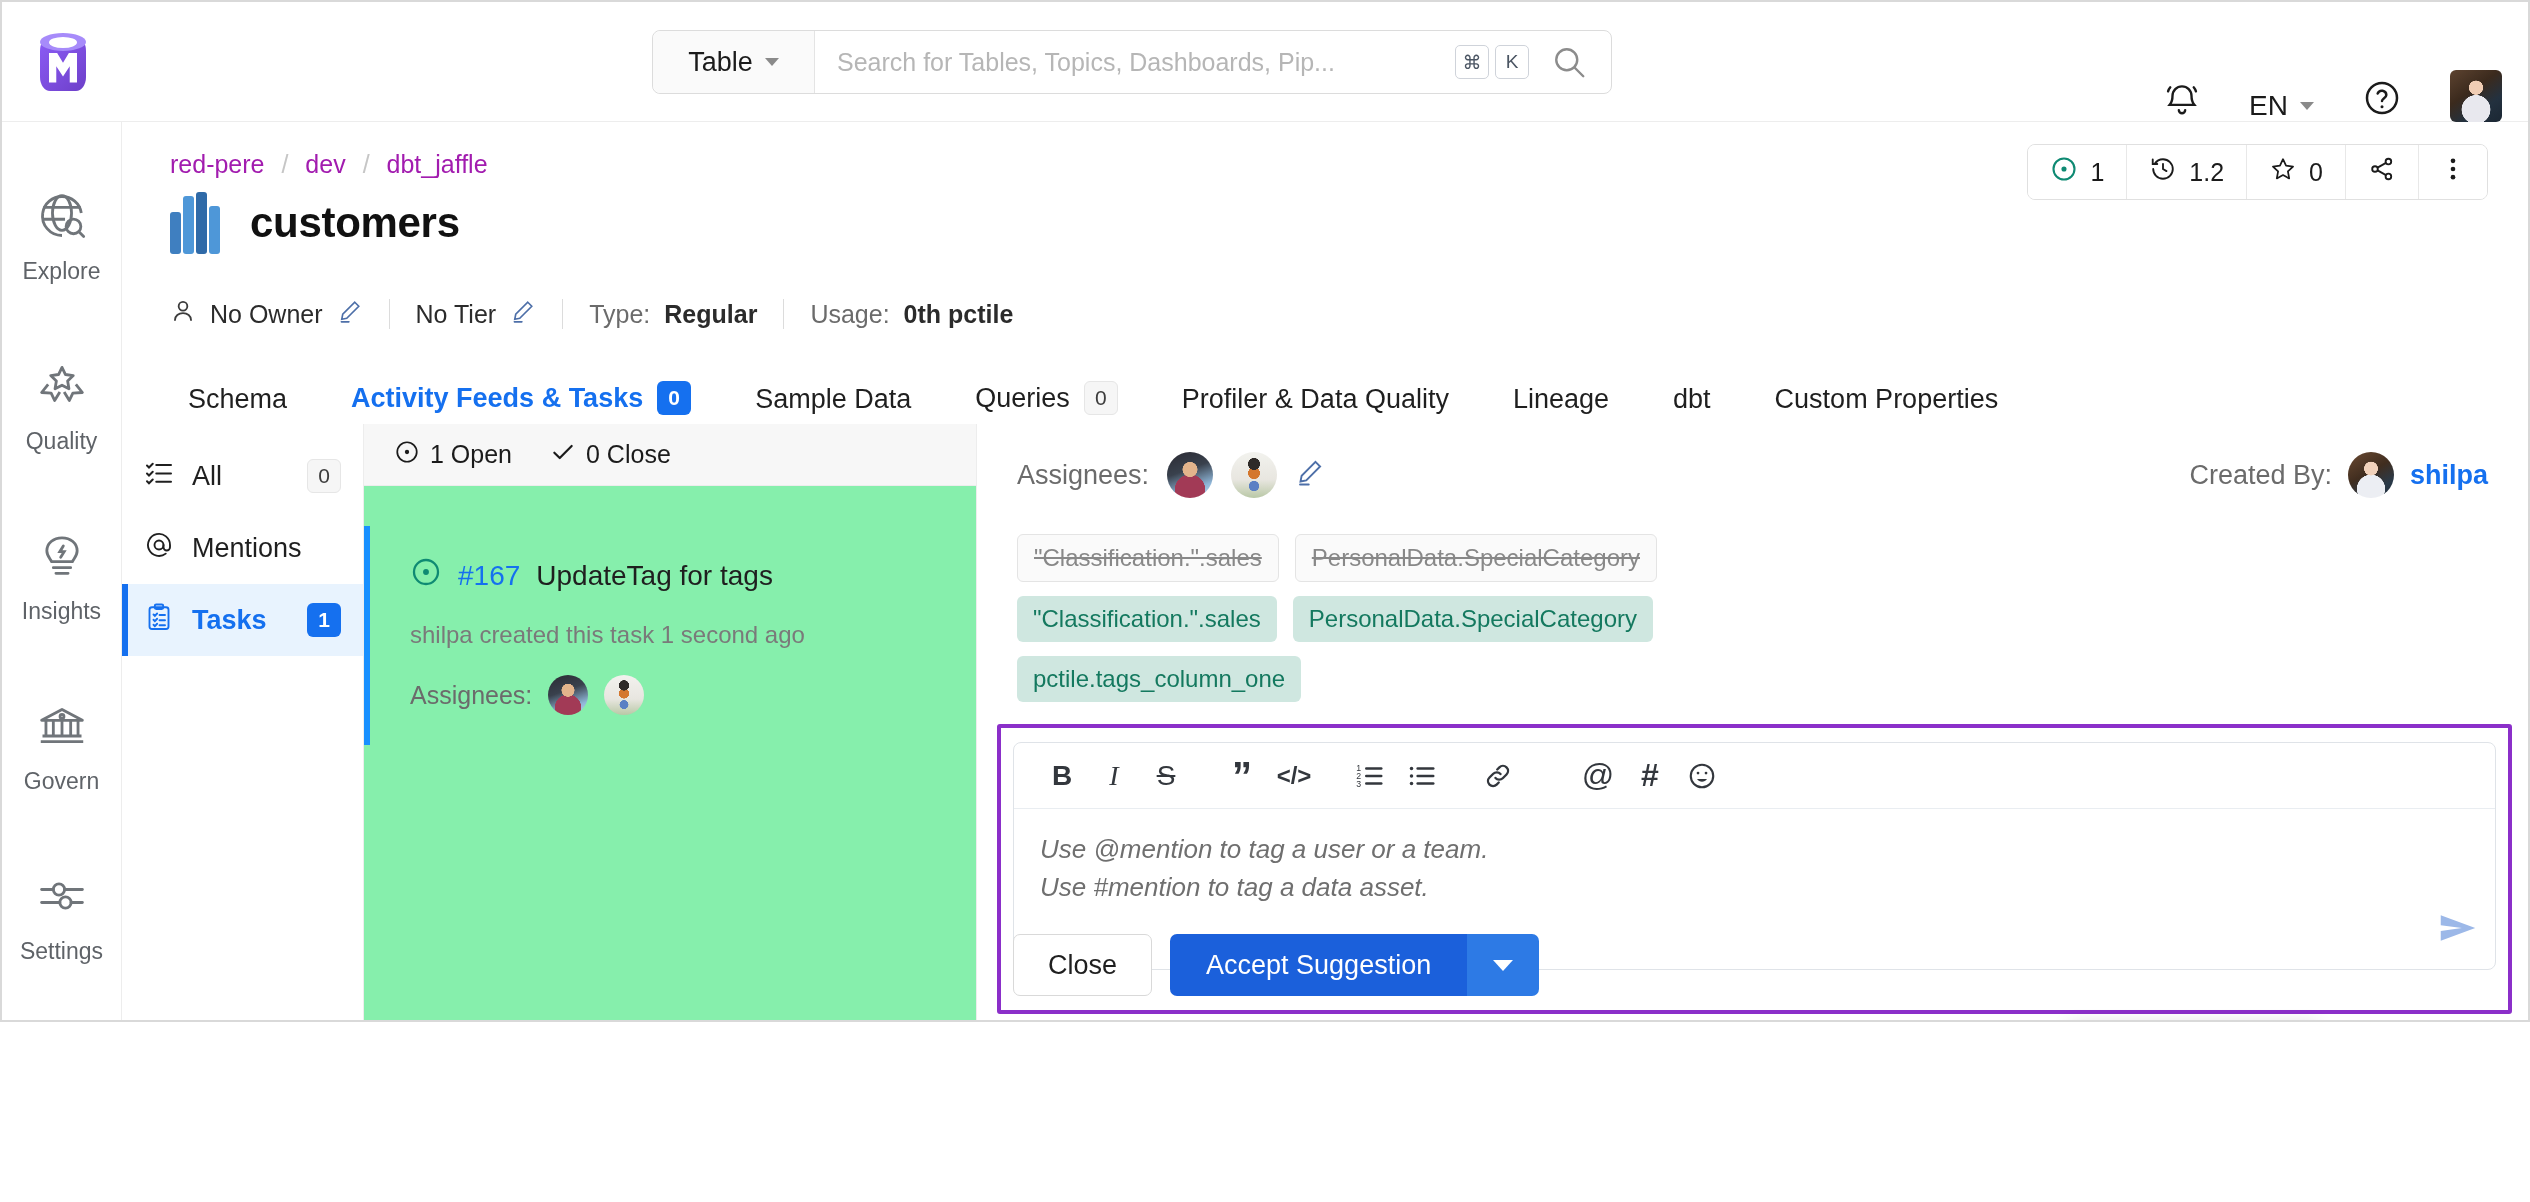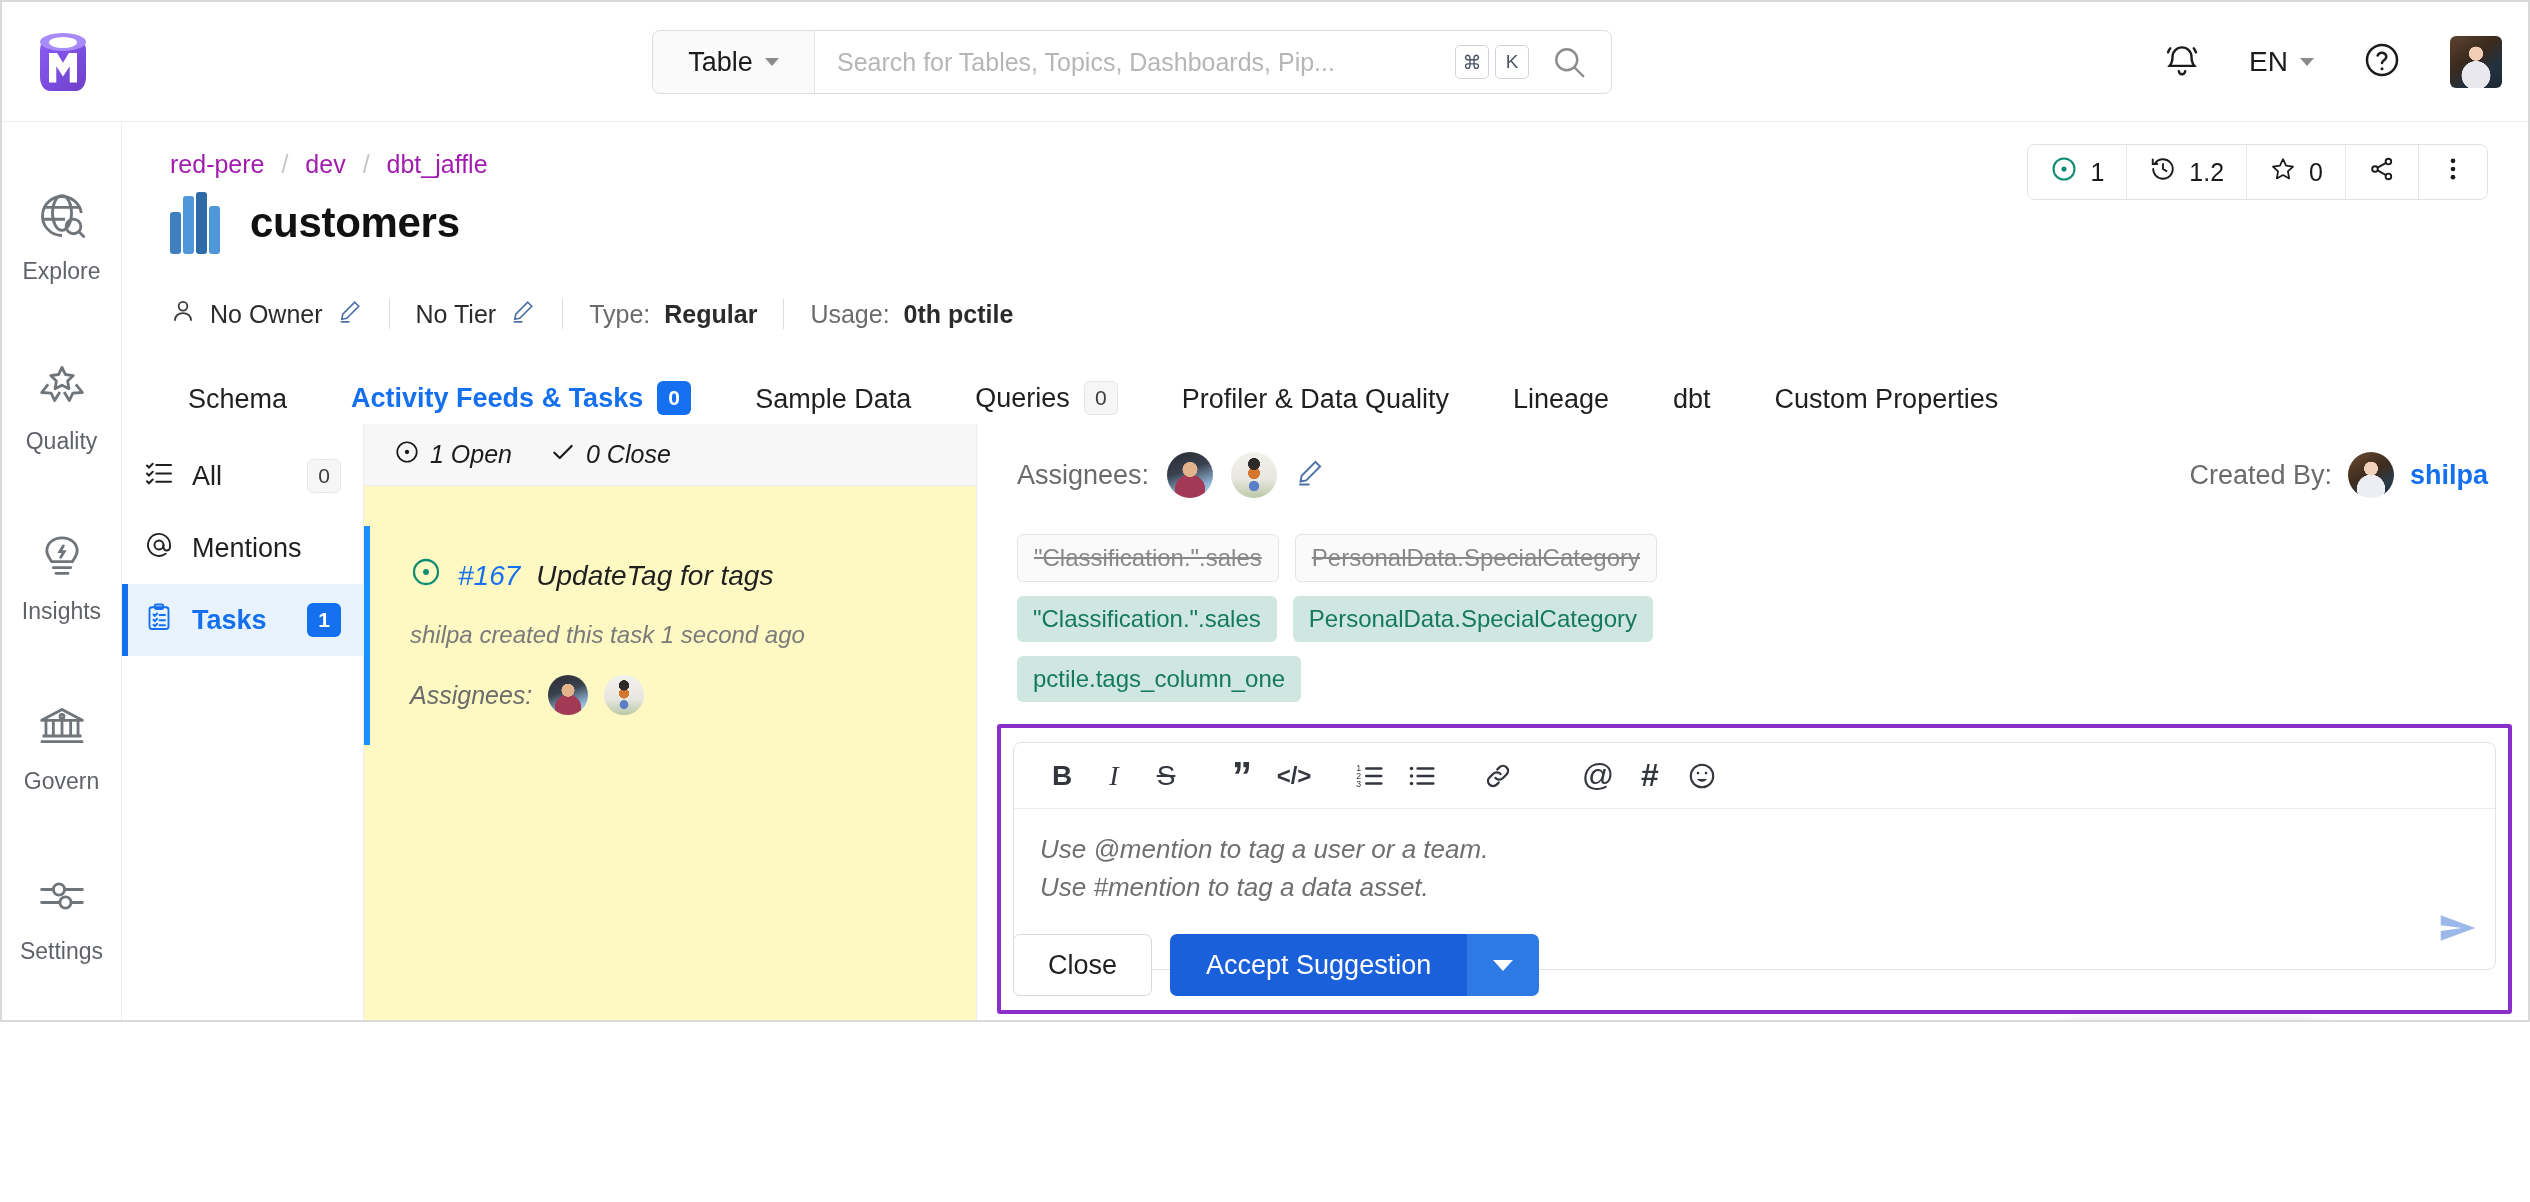--- a/index.html
+++ b/index.html
@@ -82,21 +82,21 @@
     min-width: 34px; height: 34px; margin-left: 6px;
     border: 1px solid #cfd3da; border-radius: 5px;
     display: flex; align-items: center; justify-content: center;
     font-size: 19px; color: #4b5563; background: #fff;
     padding: 0 6px;
   }
   .search-ico { margin-left: 22px; margin-right: 6px; display: flex; align-items: center; }
 
   .top-right {
     position: absolute; right: 26px; top: 0; height: 120px;
-    display: flex; align-items: center; gap: 48px;
+    display: flex; align-items: flex-end; gap: 48px;
   }
   .lang { display: flex; align-items: center; gap: 12px; font-size: 28px; color: #1b1b1b; cursor: pointer; }
   .avatar-img {
     width: 52px; height: 52px; border-radius: 6px;
     background:
       radial-gradient(circle at 50% 34%, #f0cdb4 0 16%, rgba(0,0,0,0) 17%),
       radial-gradient(circle at 50% 76%, #e8e8ee 0 30%, rgba(0,0,0,0) 31%),
       linear-gradient(145deg, #5d4330 0%, #3b2a1d 40%, #23313f 70%, #1b2733 100%);
     background-size: cover;
   }
@@ -218,21 +218,21 @@
     height: 72px; display: flex; align-items: center; gap: 18px;
     padding: 0 22px; font-size: 27px; color: #1f1f1f; cursor: pointer;
     position: relative;
   }
   .feed-nav-item.active { background: #e8f3fe; color: #1570ef; font-weight: 700; }
   .feed-nav-item.active::before {
     content: ''; position: absolute; left: 0; top: 0; bottom: 0; width: 6px; background: #1570ef;
   }
   .feed-nav-item .nm { flex: 1; }
 
-  .feed-list { width: 613px; border-right: 1px solid #ededed; background: #fef9c3; font-style: italic; }
+  .feed-list { width: 613px; border-right: 1px solid #ededed; background: #86efac; }
   .feed-counts {
     height: 62px; background: #f7f7f7; border-bottom: 1px solid #ededed;
     display: flex; align-items: center; gap: 38px; padding: 0 30px;
     font-size: 25px; color: #1b1b1b;
   }
   .feed-counts .c { display: flex; align-items: center; gap: 10px; cursor: pointer; }
   .task-card {
     margin: 40px 0 0 0; padding: 30px 30px 30px 40px;
     border-left: 6px solid #1890ff;
     position: relative;

